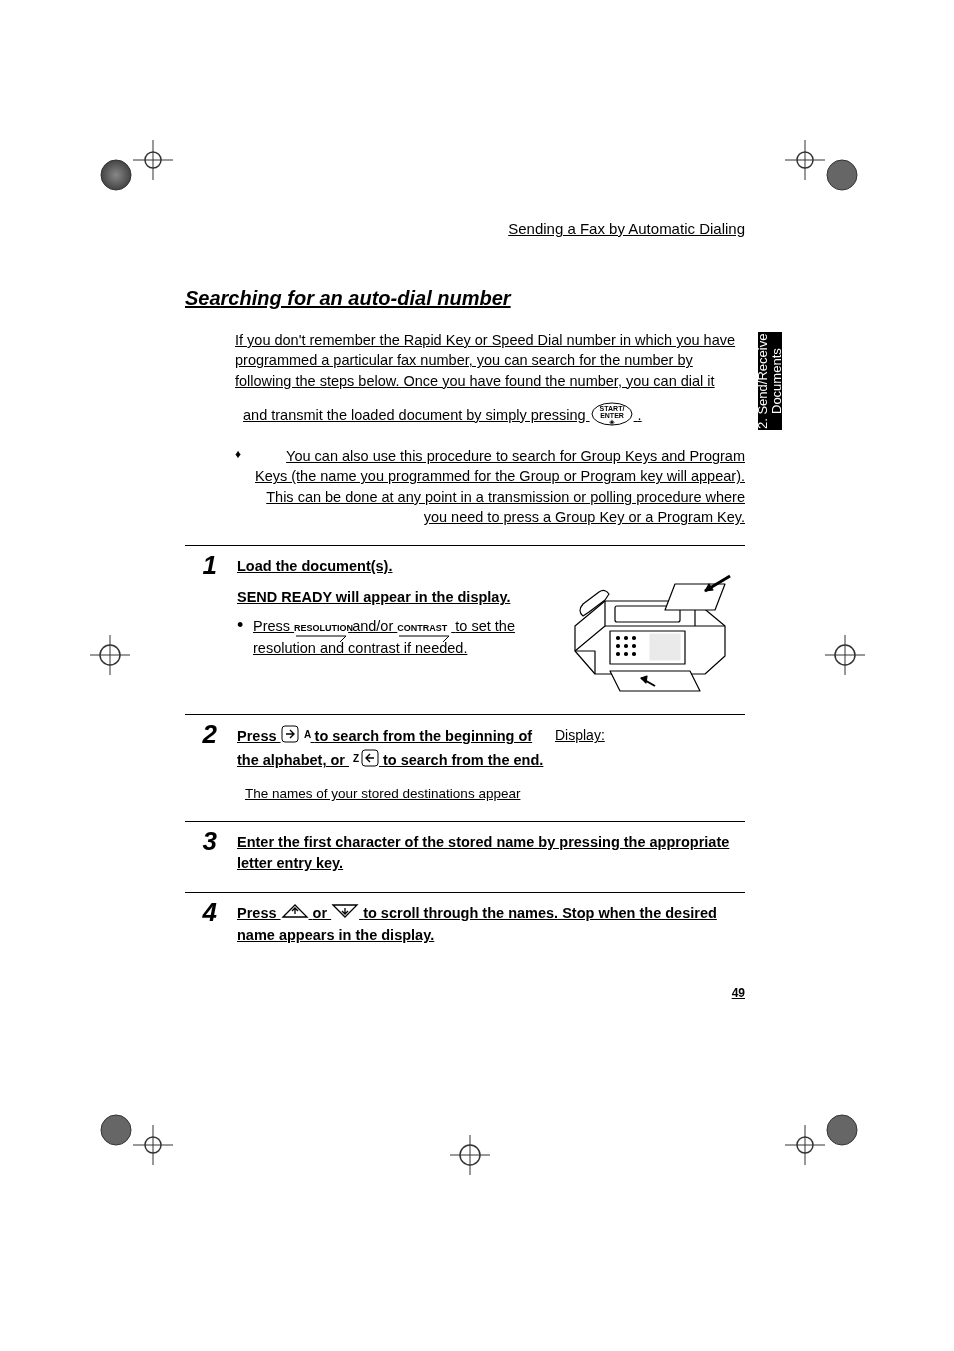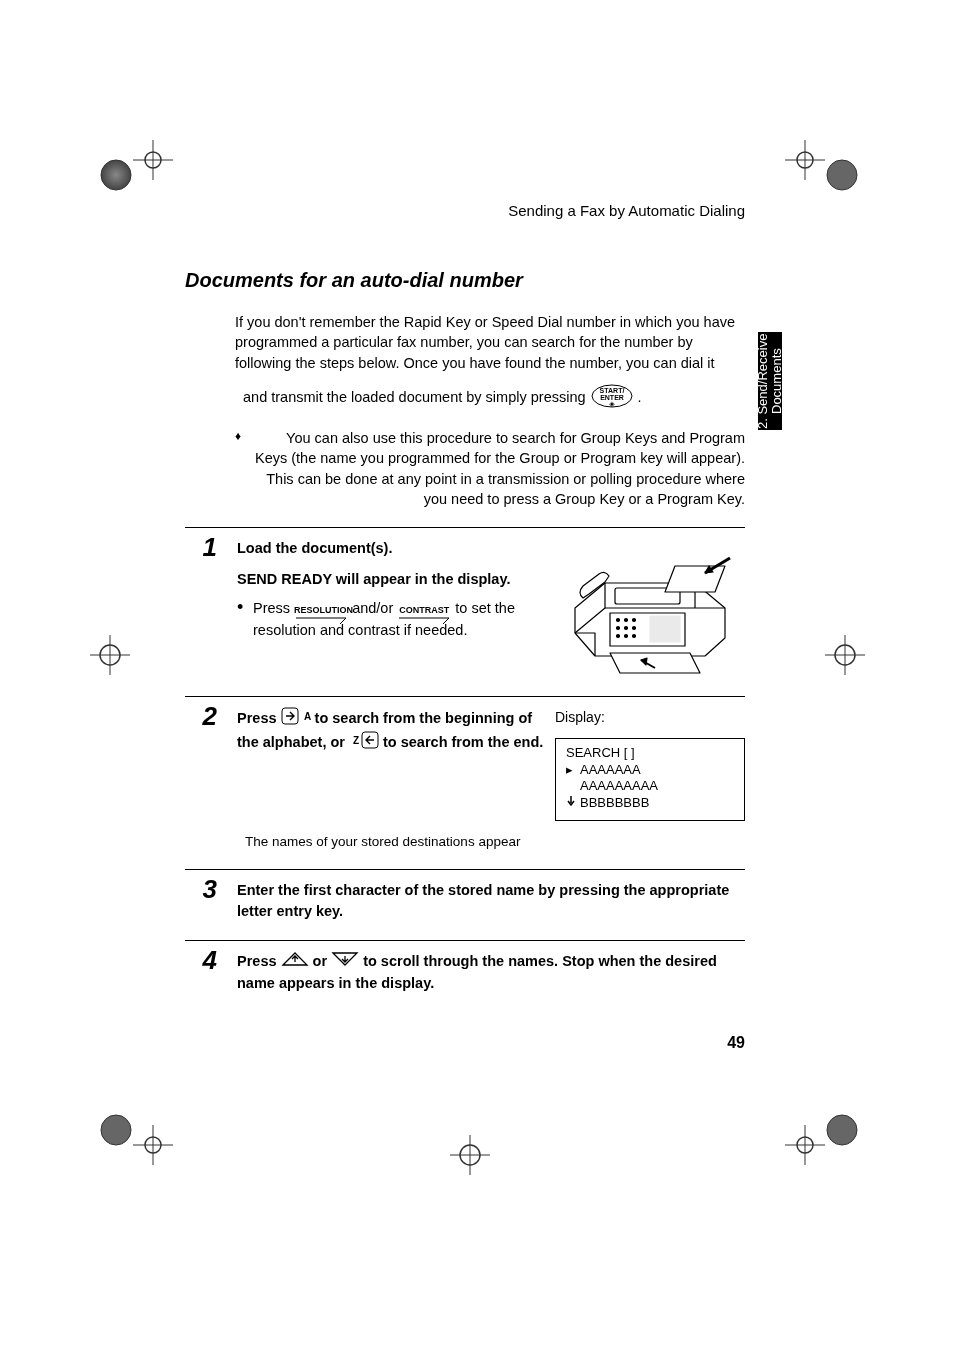--- a/index.html
+++ b/index.html
@@ -7,22 +7,23 @@
     margin: 0;
     width: 954px;
     height: 1351px;
     font-family: Arial, Helvetica, sans-serif;
     background: #fff;
     position: relative;
   }
   .page {
     position: absolute;
     left: 185px;
-    top: 202px;
+    top: 220px;
     width: 560px;
+    text-decoration: underline;
   }
   .chapter-tab {
     position: absolute;
     left: 758px;
     top: 332px;
     width: 24px;
     height: 98px;
     background: #000;
     color: #fff;
     display: flex;
@@ -123,21 +124,21 @@
   .key-underline {
     display:inline-block;
     width: 54px;
     vertical-align: middle;
     position: relative;
     top: 6px;
   }
   .key-underline .kl {
     font-size: 9px;
     font-weight: bold;
-    text-align: center;
+    text-align: left;
     display:block;
     line-height: 1;
     margin-bottom: 1px;
   }
   .key-underline svg { display:block; }
   .key-enter {
     display:inline-block;
     vertical-align: middle;
   }
   .arrow-key {
@@ -161,21 +162,21 @@
   }
   .caption-indent {
     margin-left: 60px;
     margin-top: 12px;
     font-size: 13.5px;
     line-height: 1.3;
   }
   .page-num {
     text-align: right;
     font-weight: bold;
-    font-size: 16px;
+    font-size: 12px;
     margin-top: 40px;
   }
   .fax-svg { display:block; }
   .regmark { position:absolute; }
   .cross-circ { position:absolute; }
 </style>
 </head>
 <body>
 
 <div class="regmark" style="left:98px; top:130px;">
@@ -238,21 +239,21 @@
     </svg>
 </div>
 
 <div class="chapter-tab">
   <span>2. Send/Receive Documents</span>
 </div>
 
 <div class="page">
   <div class="header-text">Sending a Fax by Automatic Dialing</div>
 
-  <h2 class="section">Documents for an auto-dial number</h2>
+  <h2 class="section">Searching for an auto-dial number</h2>
 
   <div class="intro-block">
     <p>If you don't remember the Rapid Key or Speed Dial number in which you have programmed a particular fax number, you can search for the number by following the steps below. Once you have found the number, you can dial it</p>
     <div class="intro-inline-row">
       <span>and transmit the loaded document by simply pressing </span>
       <span class="key-enter">
         <svg width="44" height="26">
           <ellipse cx="22" cy="13" rx="20" ry="11" fill="none" stroke="#000" stroke-width="1"></ellipse>
           <text x="22" y="10" font-size="7" font-weight="bold" text-anchor="middle">START/</text>
           <text x="22" y="17" font-size="7" font-weight="bold" text-anchor="middle">ENTER</text>
@@ -351,36 +352,20 @@
                 <text x="4" y="13" font-size="10" font-weight="bold">Z</text>
                 <rect x="13" y="1" width="16" height="16" rx="3" fill="none" stroke="#000"></rect>
                 <path d="M25 9 L18 9 M21 5 L17 9 L21 13" fill="none" stroke="#000" stroke-width="1.4"></path>
               </svg>
           </span>
           <span> to search from the end.</span>
         </b>
       </div>
       <div class="right">
         <div class="display-label">Display:</div>
-        <div class="display-box">
-          <div>SEARCH [    ]</div>
-          <div class="row-entry">
-            <span style="position:absolute;left:0;">▸</span>
-            <span>AAAAAAA</span>
-          </div>
-          <div class="row-entry">AAAAAAAAA</div>
-          <div class="row-entry">
-            <span style="position:absolute;left:0;">
-              <svg width="10" height="12">
-                  <path d="M5 1 L5 8 M2 6 L5 10 L8 6" fill="none" stroke="#000" stroke-width="1.5"></path>
-                </svg>
-            </span>
-            <span>BBBBBBBB</span>
-          </div>
-        </div>
       </div>
     </div>
     <div class="caption-indent">The names of your stored destinations appear</div>
   </div>
 
   <div class="step">
     <div class="step-num">3</div>
     <div class="step-body">
       <b>Enter the first character of the stored name by pressing the appropriate letter entry key.</b>
     </div>

